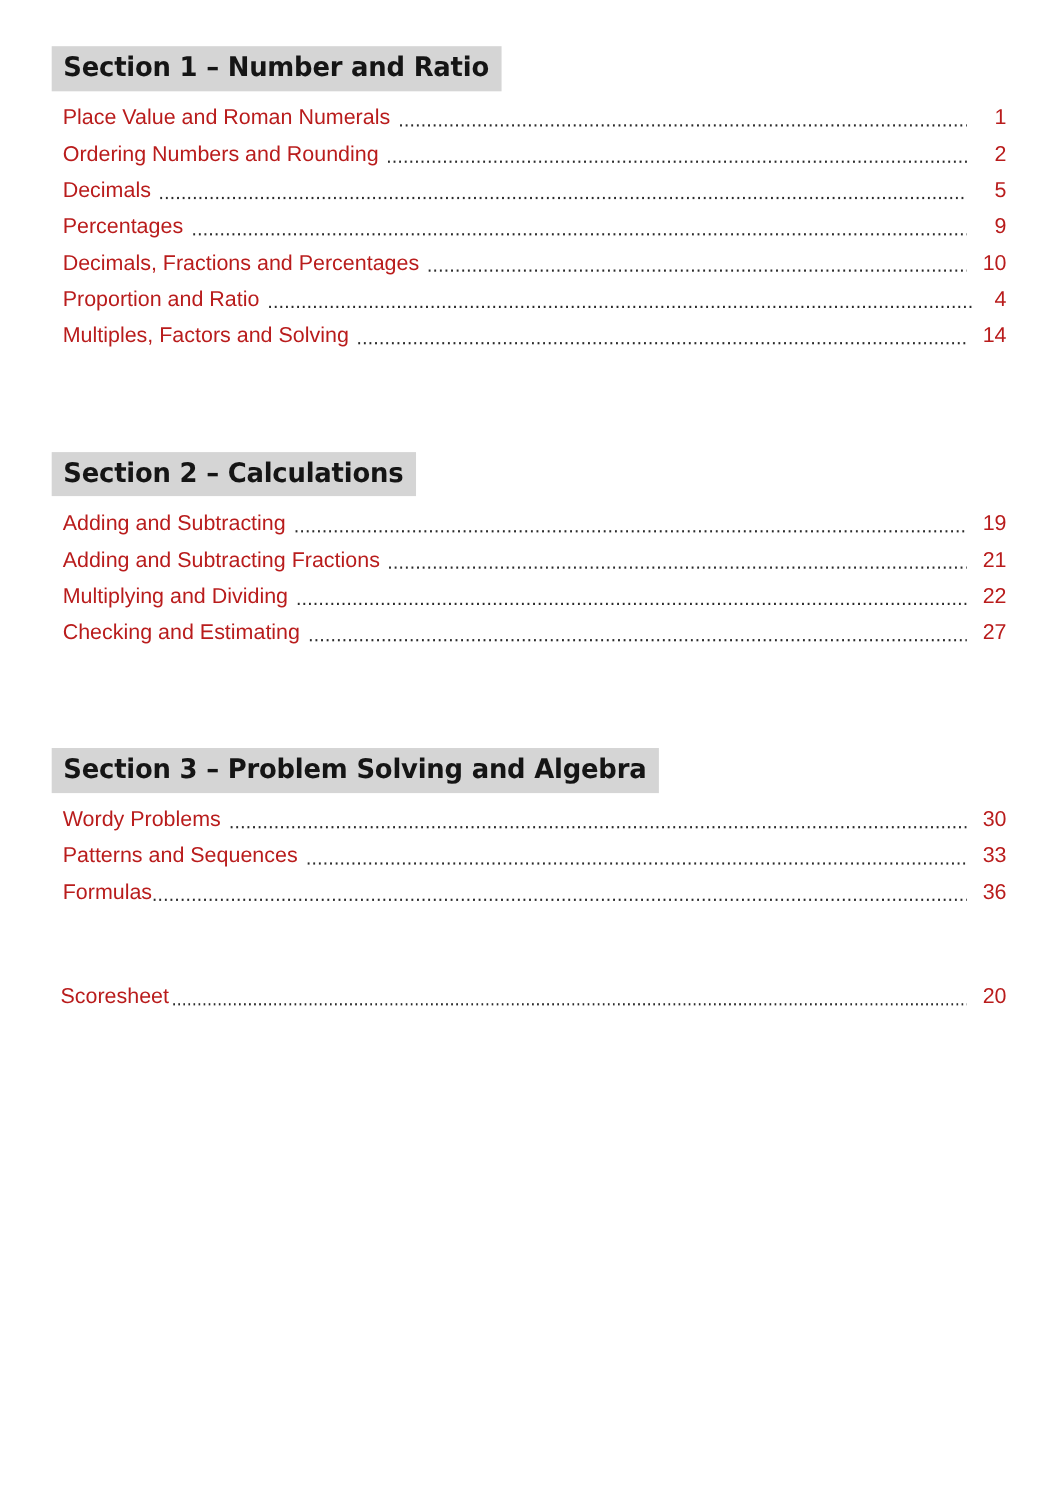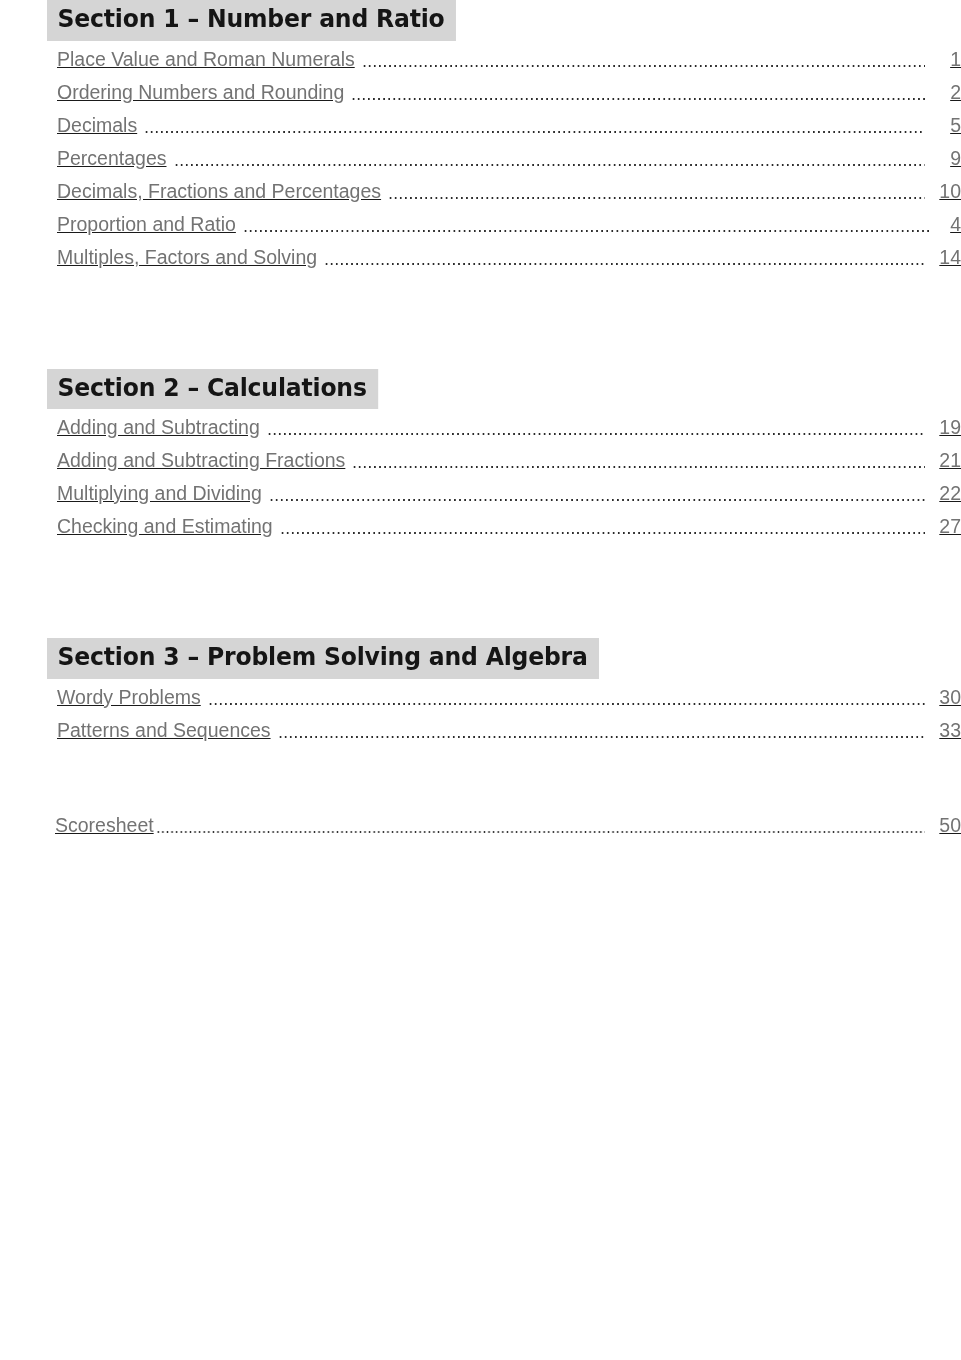--- a/index.html
+++ b/index.html
@@ -39,22 +39,23 @@
     line-height: 1.05;
     color: #171717;
     padding: 0 4px 4px 4px;
     border-bottom: 5px solid #171717;
     transform: scaleX(0.97);
     transform-origin: center;
   }
 
   
   .toc {
+    margin-top: 42px;
     padding-left: 47px;
-    text-decoration: underline;
+    padding-right: 46px;
   }
 
   .section {
     margin-bottom: 0;
   }
   .section + .section {
     margin-top: 88px;
   }
 
   .section-header {
@@ -71,24 +72,24 @@
     transform: scaleX(0.96);
     transform-origin: left center;
   }
 
   .entries {
     margin-top: 9px;
   }
 
   .entry {
     display: flex;
-    align-items: flex-start;
+    align-items: center;
     font-size: 19.5px;
     line-height: 1.0;
-    color: #737373;
+    color: #b91c1c;
     padding: 0 0 0 10px;
     height: 33px;
   }
 
   .entry-label {
     white-space: nowrap;
     flex: 0 0 auto;
   }
 
   
@@ -232,26 +233,31 @@
           <span class="entry-leader"></span>
           <span class="entry-page">30</span>
         </div>
 
         <div class="entry entry-gap-wide entry-pagepad">
           <span class="entry-label">Patterns and Sequences</span>
           <span class="entry-leader"></span>
           <span class="entry-page">33</span>
         </div>
 
+        <div class="entry entry-gap-none entry-pagepad">
+          <span class="entry-label">Formulas</span>
+          <span class="entry-leader"></span>
+          <span class="entry-page">36</span>
+        </div>
 
       </div>
     </div>
 
     <div class="tail">
       <div class="entry entry-gap-none entry-pagepad">
         <span class="entry-label">Scoresheet</span>
         <span class="entry-leader"></span>
-        <span class="entry-page">50</span>
+        <span class="entry-page">20</span>
       </div>
     </div>
 
   </div>
 </div>
 
 </body></html>

